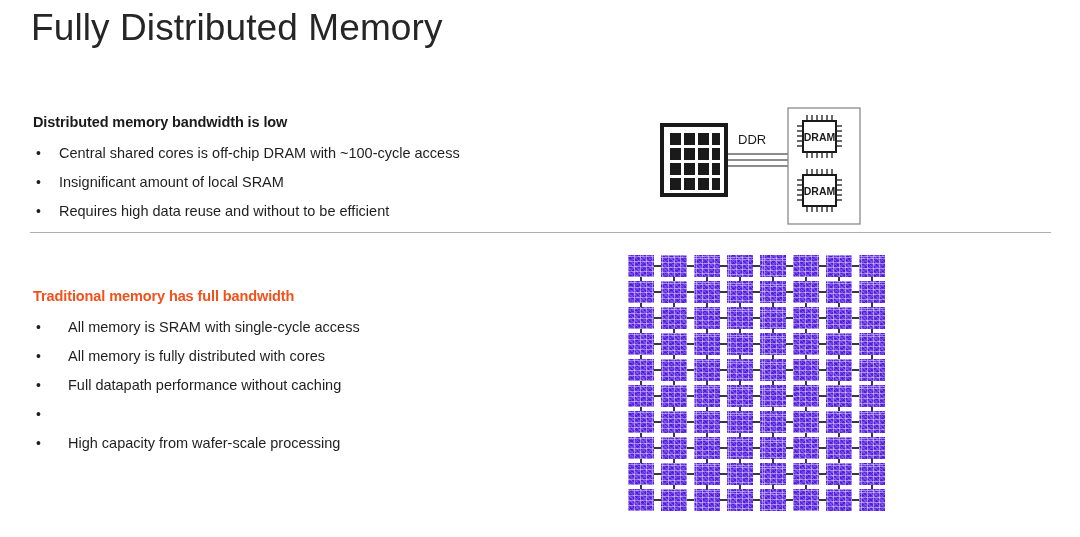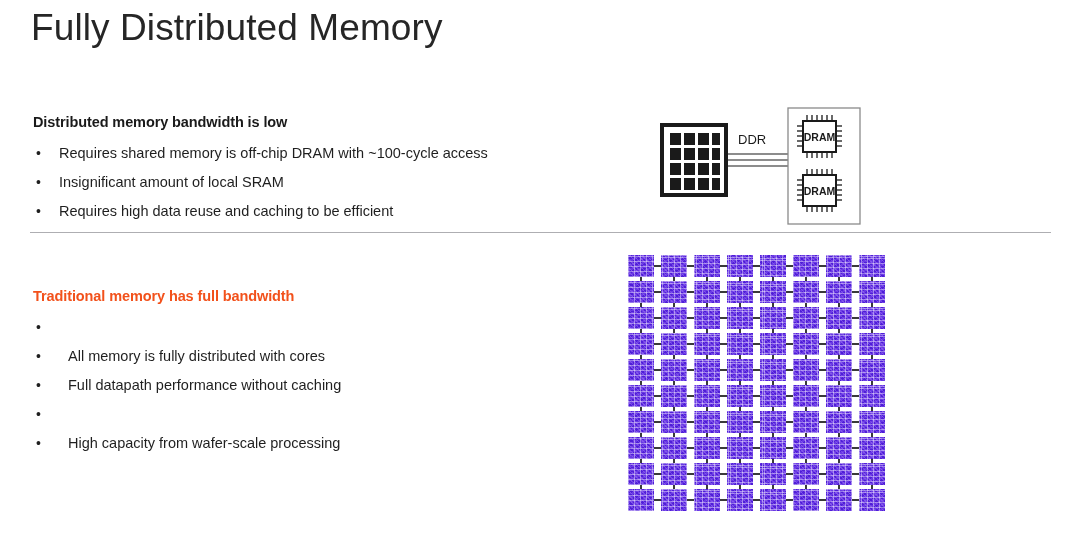--- a/index.html
+++ b/index.html
@@ -136,29 +136,29 @@
 </head>
 <body>
 
 <div id="slide-title">Fully Distributed Memory</div>
 
 <div class="section-heading" id="heading-traditional">Distributed memory bandwidth is low</div>
 
 <ul class="bullet-list" id="bullets-traditional">
   <li class="bullet-item">
     <span class="bullet-dot">•</span>
-    <span>Requires shared memory is off-chip DRAM with ~100-cycle access</span>
+    <span>Central shared cores is off-chip DRAM with ~100-cycle access</span>
   </li>
   <li class="bullet-item">
     <span class="bullet-dot">•</span>
     <span>Insignificant amount of local SRAM</span>
   </li>
   <li class="bullet-item">
     <span class="bullet-dot">•</span>
-    <span>Requires high data reuse and caching to be efficient</span>
+    <span>Requires high data reuse and without to be efficient</span>
   </li>
 </ul>
 
 <svg id="ddr-diagram" viewBox="0 0 215 124">
 
   <g stroke="#1a1a1a" stroke-width="1.2">
     <line x1="72" y1="50" x2="133" y2="50"></line>
     <line x1="72" y1="56" x2="133" y2="56"></line>
     <line x1="72" y1="62" x2="133" y2="62"></line>
   </g>
@@ -254,20 +254,21 @@
   </g>
 </svg>
 
 <div id="divider"></div>
 
 <div class="section-heading" id="heading-distributed">Traditional memory has full bandwidth</div>
 
 <ul class="bullet-list" id="bullets-distributed">
   <li class="bullet-item">
     <span class="bullet-dot">•</span>
+    <span>All memory is SRAM with single-cycle access</span>
   </li>
   <li class="bullet-item">
     <span class="bullet-dot">•</span>
     <span>All memory is fully distributed with cores</span>
   </li>
   <li class="bullet-item">
     <span class="bullet-dot">•</span>
     <span>Full datapath performance without caching</span>
   </li>
   <li class="bullet-item">

